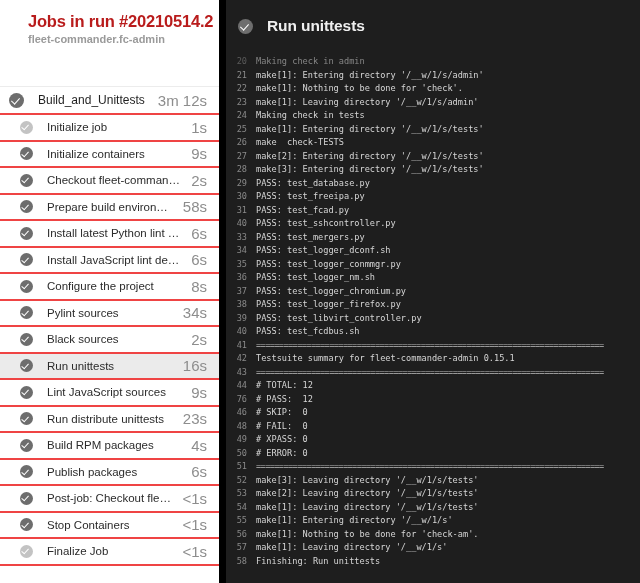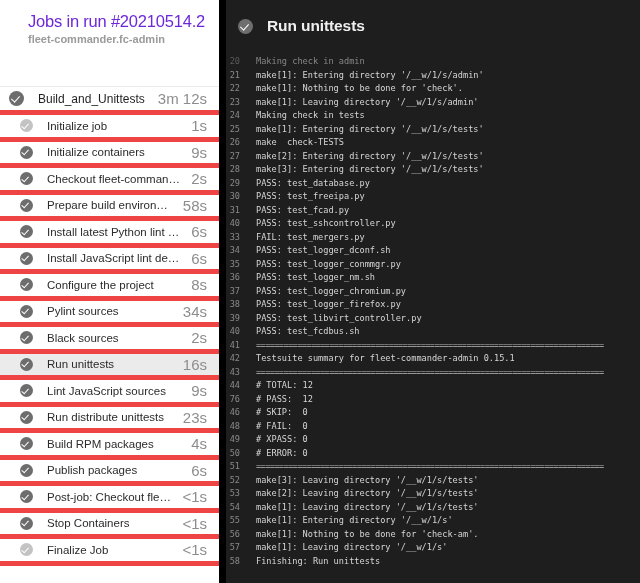--- a/index.html
+++ b/index.html
@@ -24,22 +24,22 @@
     position: relative;
     overflow: hidden;
     flex: 0 0 219px;
   }
   .sb-header {
     padding: 11px 0 0 28px;
     background: #ffffff;
   }
   .sb-title {
     font-size: 16.5px;
-    font-weight: normal;
-    color: #6d28d9;
+    font-weight: bold;
+    color: #b91c1c;
     letter-spacing: -0.2px;
     line-height: 20px;
     white-space: nowrap;
   }
   .sb-subtitle {
     font-size: 11px;
     color: #9a9a9a;
     line-height: 15px;
     margin-top: 1px;
     white-space: nowrap;
@@ -55,21 +55,21 @@
 
   #job-list {
     position: absolute;
     top: 87px; left: 0; right: 0; bottom: 0;
     background: #ffffff;
   }
   .job-row {
     display: flex;
     align-items: center;
     height: 26.5px;
-    border-bottom: 5px solid #ef4444;
+    border-bottom: 2px solid #ef4444;
     padding-right: 12px;
     background: #ffffff;
     cursor: pointer;
   }
   .job-row.selected { background: #ebebeb; }
   .job-row.root { height: 28px; }
 
   .job-icon {
     flex: 0 0 auto;
     width: 13px; height: 13px;
@@ -158,21 +158,21 @@
   .log-line {
     display: flex;
     white-space: pre;
     height: 13.5px;
   }
   .log-line.first { opacity: 0.55; }
   .ln {
     flex: 0 0 30px;
     text-align: right;
     color: #8a8a8a;
-    padding-right: 16px;
+    padding-right: 9px;
     user-select: none;
   }
   .lt {
     flex: 1 1 auto;
     color: #d6d6d6;
     overflow: hidden;
   }
   .lt.sep { color: #bdbdbd; letter-spacing: -0.6px; }
 </style>
 </head>
@@ -295,21 +295,21 @@
         <div class="log-line"><span class="ln">23</span><span class="lt">make[1]: Leaving directory '/__w/1/s/admin'</span></div>
         <div class="log-line"><span class="ln">24</span><span class="lt">Making check in tests</span></div>
         <div class="log-line"><span class="ln">25</span><span class="lt">make[1]: Entering directory '/__w/1/s/tests'</span></div>
         <div class="log-line"><span class="ln">26</span><span class="lt">make  check-TESTS</span></div>
         <div class="log-line"><span class="ln">27</span><span class="lt">make[2]: Entering directory '/__w/1/s/tests'</span></div>
         <div class="log-line"><span class="ln">28</span><span class="lt">make[3]: Entering directory '/__w/1/s/tests'</span></div>
         <div class="log-line"><span class="ln">29</span><span class="lt">PASS: test_database.py</span></div>
         <div class="log-line"><span class="ln">30</span><span class="lt">PASS: test_freeipa.py</span></div>
         <div class="log-line"><span class="ln">31</span><span class="lt">PASS: test_fcad.py</span></div>
         <div class="log-line"><span class="ln">40</span><span class="lt">PASS: test_sshcontroller.py</span></div>
-        <div class="log-line"><span class="ln">33</span><span class="lt">FAIL: test_mergers.py</span></div>
+        <div class="log-line"><span class="ln">33</span><span class="lt">PASS: test_mergers.py</span></div>
         <div class="log-line"><span class="ln">34</span><span class="lt">PASS: test_logger_dconf.sh</span></div>
         <div class="log-line"><span class="ln">35</span><span class="lt">PASS: test_logger_conmmgr.py</span></div>
         <div class="log-line"><span class="ln">36</span><span class="lt">PASS: test_logger_nm.sh</span></div>
         <div class="log-line"><span class="ln">37</span><span class="lt">PASS: test_logger_chromium.py</span></div>
         <div class="log-line"><span class="ln">38</span><span class="lt">PASS: test_logger_firefox.py</span></div>
         <div class="log-line"><span class="ln">39</span><span class="lt">PASS: test_libvirt_controller.py</span></div>
         <div class="log-line"><span class="ln">40</span><span class="lt">PASS: test_fcdbus.sh</span></div>
         <div class="log-line"><span class="ln">41</span><span class="lt sep">============================================================================</span></div>
         <div class="log-line"><span class="ln">42</span><span class="lt">Testsuite summary for fleet-commander-admin 0.15.1</span></div>
         <div class="log-line"><span class="ln">43</span><span class="lt sep">============================================================================</span></div>

